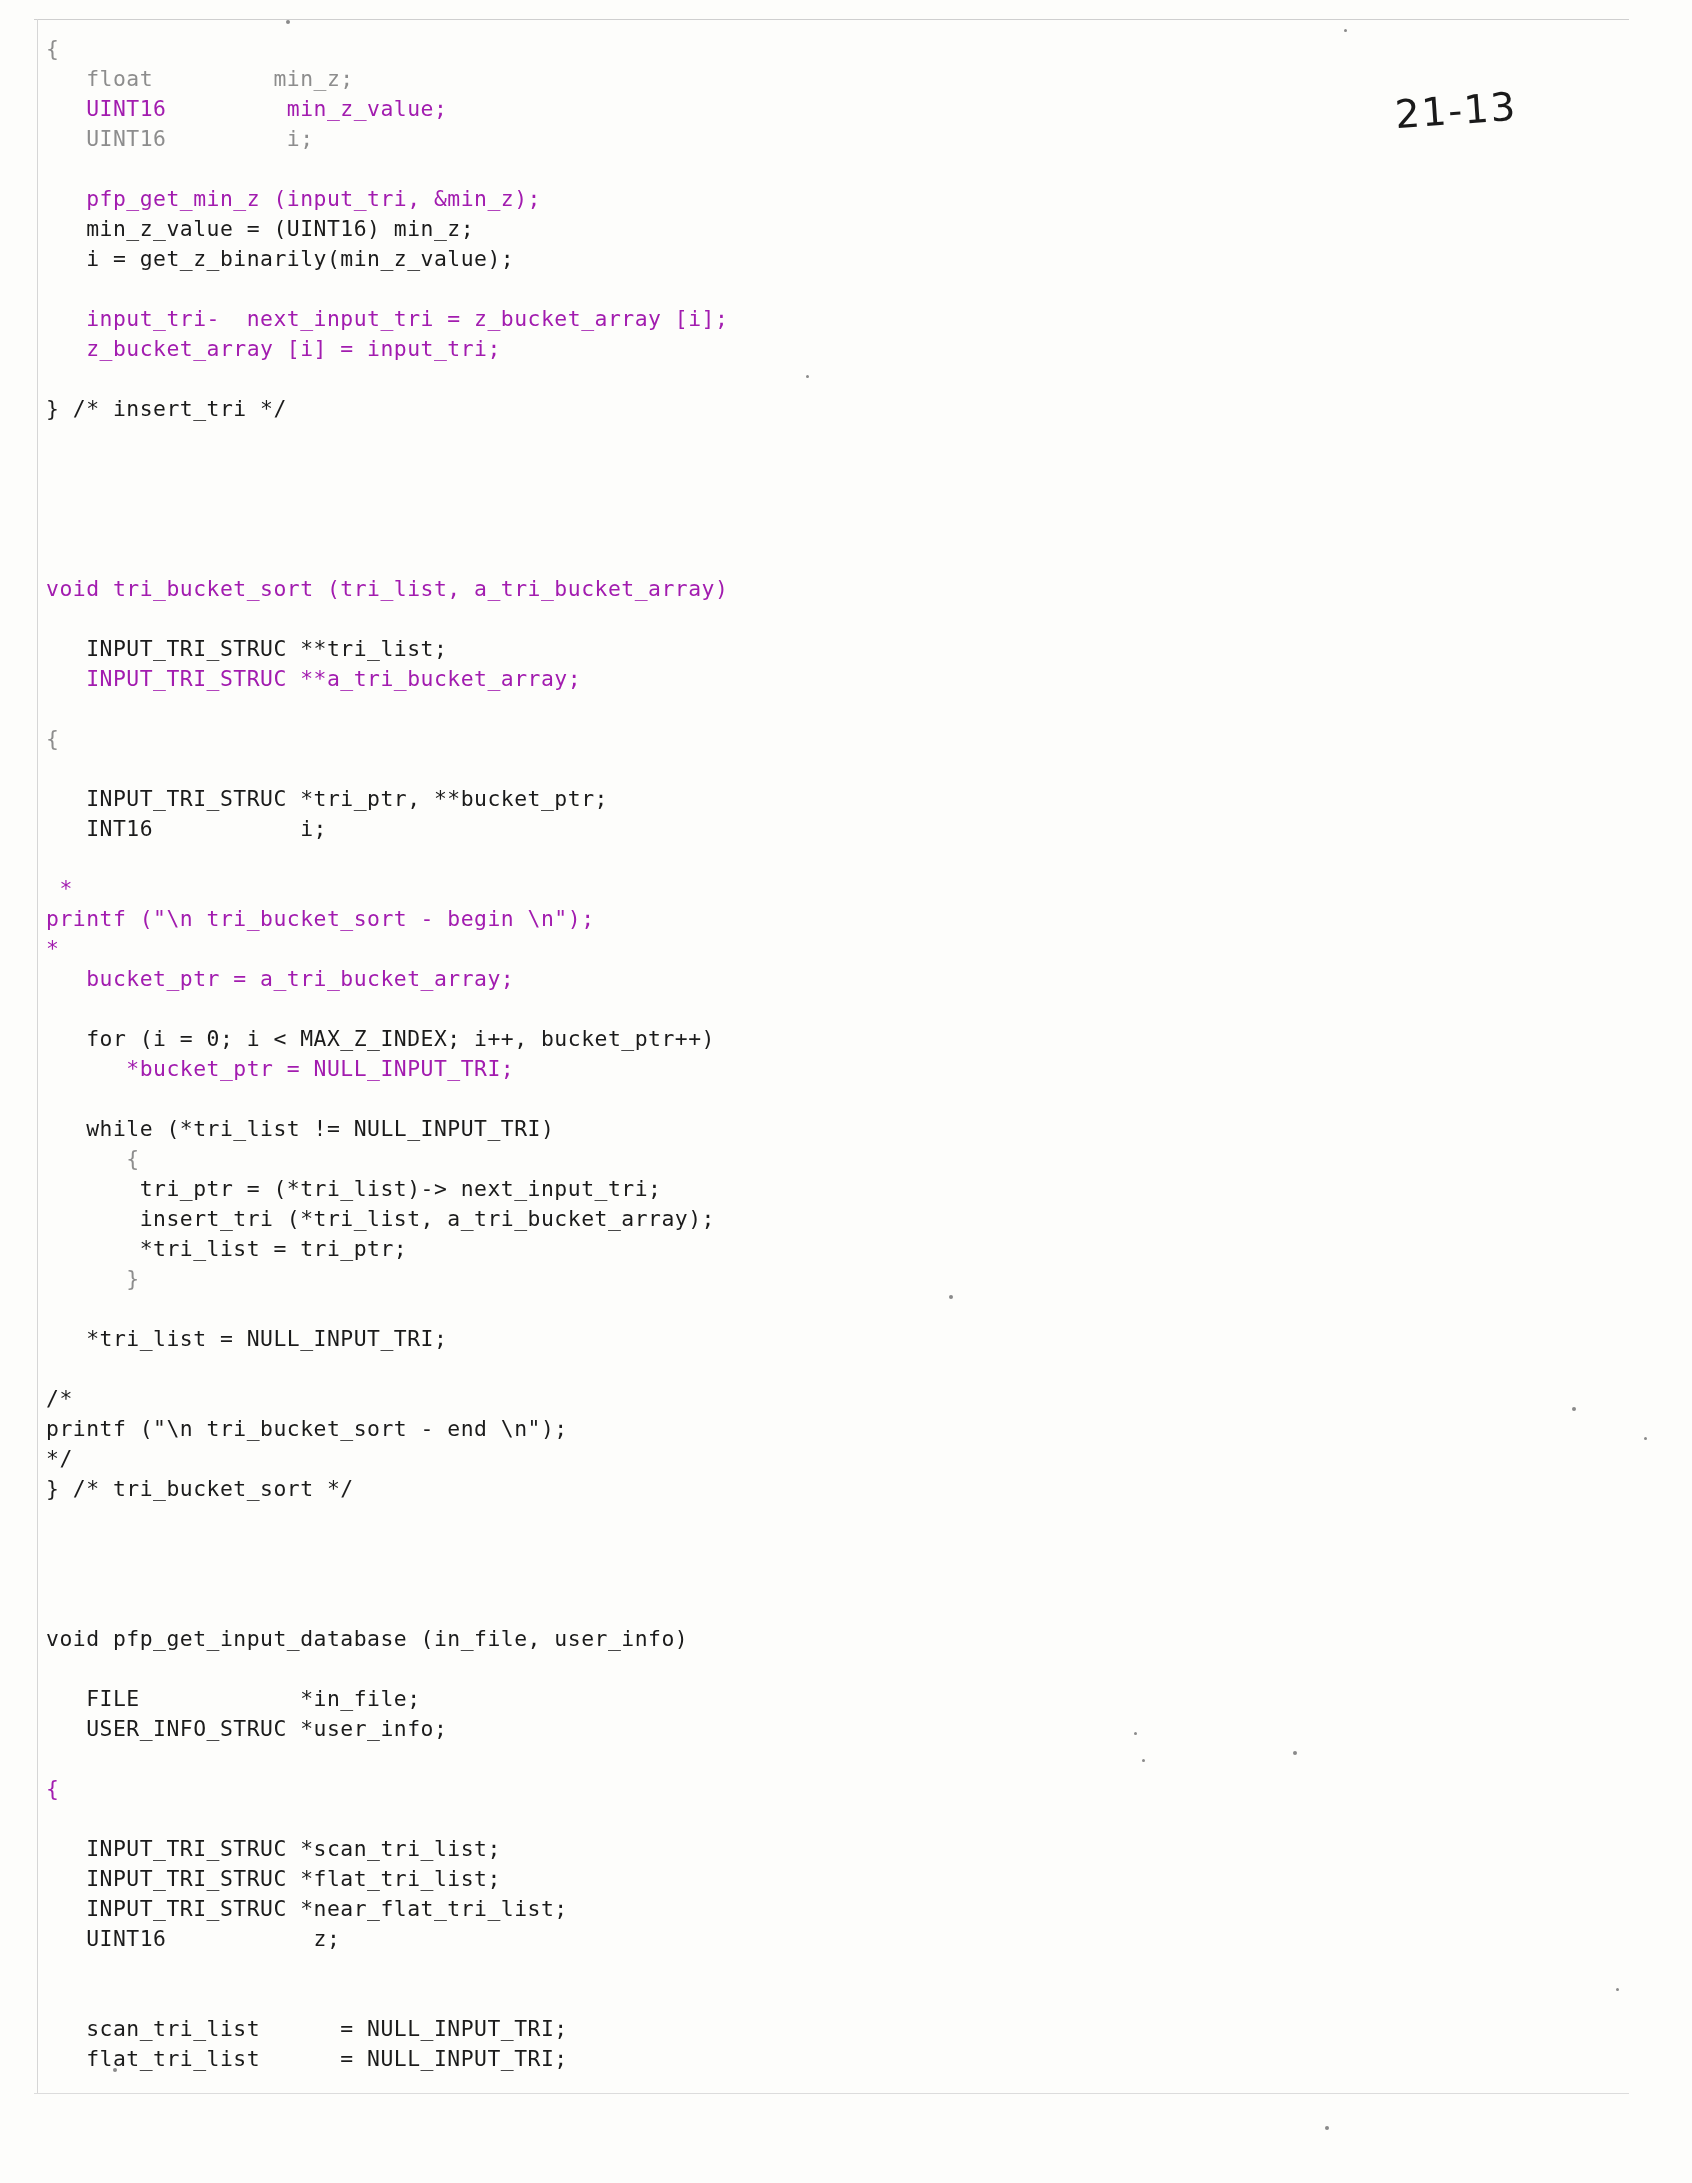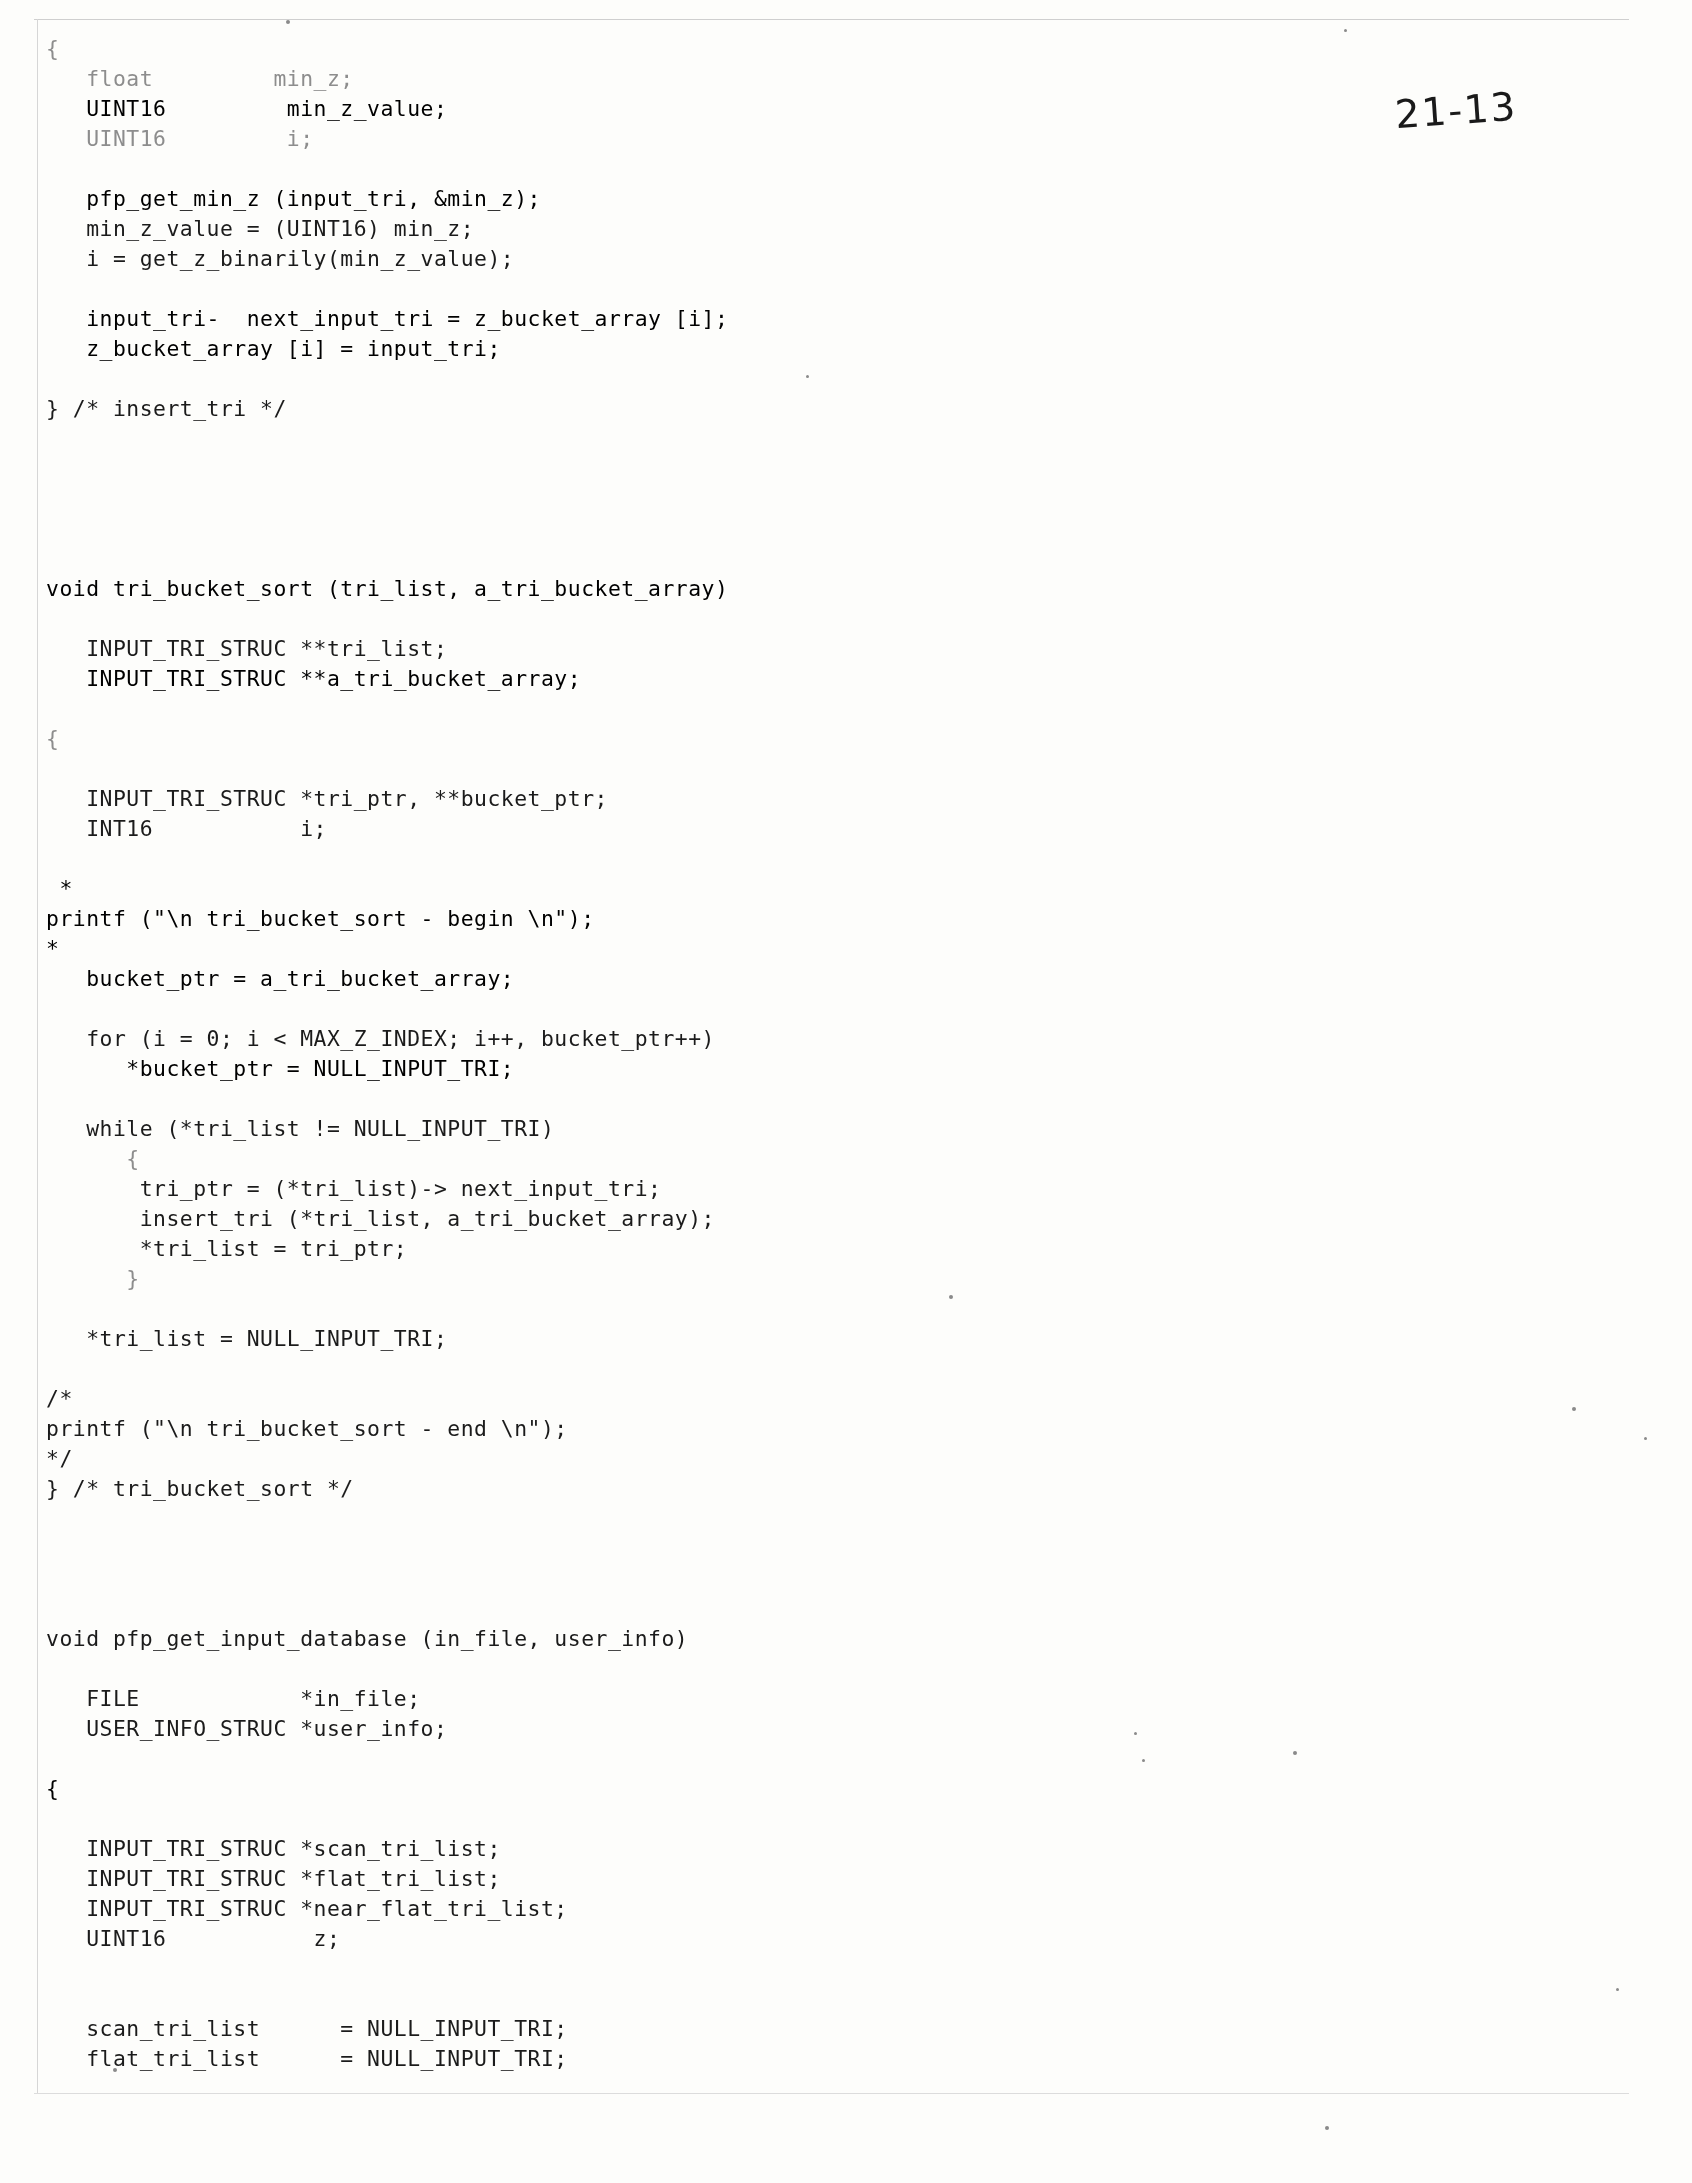--- a/index.html
+++ b/index.html
@@ -73,21 +73,21 @@
     letter-spacing: 0.5px;
     white-space: pre;
     color: #1b1b1b;
   }
   .line {
     white-space: pre;
     min-height: 30px;
   }
   
   .faint {
-    color: #000000;
+    color: #a21caf;
   }
   .very-faint {
     color: #8d8d8d;
   }
   .blank {
     min-height: 30px;
   }
 
   
   .speck {

